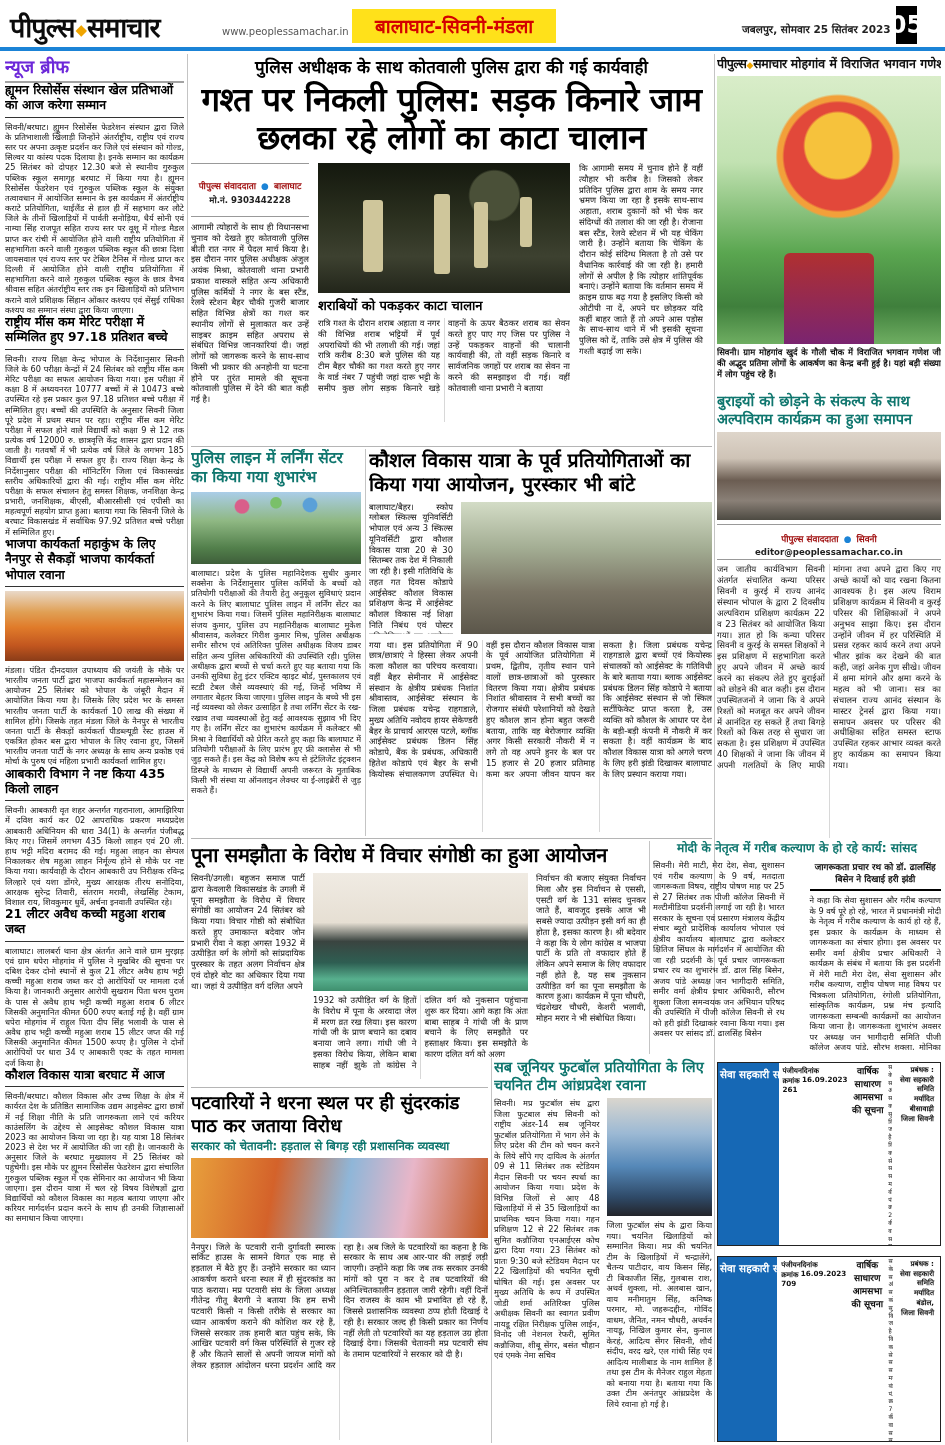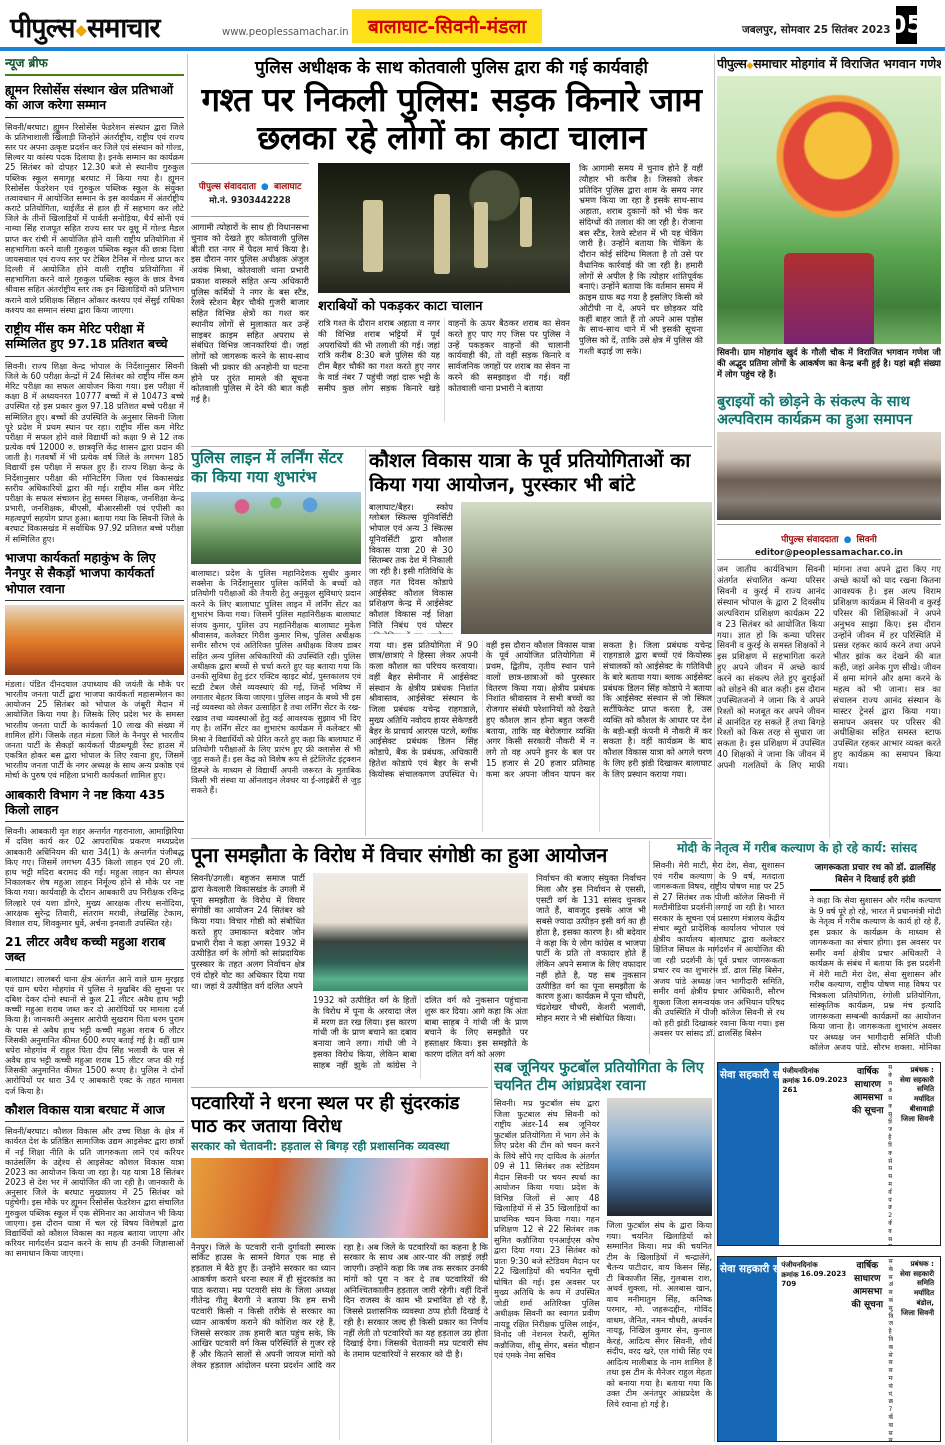--- a/index.html
+++ b/index.html
@@ -6,30 +6,30 @@
   html,body{background:#dcdcdc}
   body{font-family:"DejaVu Sans","Liberation Sans",sans-serif}
   .page{position:relative;width:945px;height:1445px;background:#ffffff;margin:0 auto;overflow:hidden;color:#111}
   .abs{position:absolute}
   .bt{font-size:8.4px;line-height:1.28;text-align:justify;color:#151515}
   .photo{position:relative;overflow:hidden;width:100%}
   
   .logo{font-size:27px;font-weight:bold;letter-spacing:-1px;color:#0c0c0c;white-space:nowrap}
   .logo .dia{font-size:15px;color:#f0a500;vertical-align:middle;padding:0 1px}
   .url{font-size:10px;color:#555}
-  .region{background:#ffe11a;color:#d40000;font-weight:bold;font-size:19px;padding:4px 16px;white-space:nowrap}
+  .region{background:#ffe11a;color:#d40000;font-weight:bold;font-size:19px;padding:4px 23px;white-space:nowrap}
   .dateline{font-size:10.5px;font-weight:bold;color:#222;white-space:nowrap}
   .pagenum{width:21px;height:38px;background:#000;color:#fff;font-size:24px;font-weight:bold;display:flex;align-items:center;justify-content:center}
   .bluebar{background:#1b83d6;height:4px;width:945px}
   .vrule{width:1px;background:#c4c4c4}
   .hrule{height:1px;background:#b5b5b5}
   
   .nb{overflow:hidden}
-  .nb-title{color:#14532d;font-size:12px;font-weight:bold;border-bottom:2px solid #4d7c0f;padding-bottom:3px}
-  .nb-item{margin-top:7px}
+  .nb-title{color:#6d28d9;font-size:18px;font-weight:bold;border-bottom:2px solid #a3a3a3;padding-bottom:3px}
+  .nb-item{}
   .nb-head{font-size:12.3px;font-weight:bold;line-height:1.25;border-bottom:1px solid #333;padding-bottom:3px;margin-bottom:4px;color:#000}
   .nb-body{font-size:8.2px;line-height:1.24;text-align:justify;color:#151515}
   
   .kicker{font-size:17px;font-weight:bold;text-align:center;color:#000;white-space:nowrap}
   .lead-head{font-size:33px;font-weight:bold;text-align:center;line-height:1.14;letter-spacing:-0.5px;color:#000;margin-top:3px}
   .lead-body{display:grid;grid-template-columns:118px 252px 124px;column-gap:9px;margin-top:7px;height:262px;overflow:hidden}
   .byline-box{border-top:1px solid #999;border-bottom:1px solid #999;text-align:center;padding:10px 0;margin-bottom:5px}
   .byline-name{color:#a11212;font-weight:bold;font-size:8.8px}
   .byline-dot{color:#1b83d6;font-size:8.8px}
   .byline-place{color:#a11212;font-weight:bold;font-size:8.8px}

